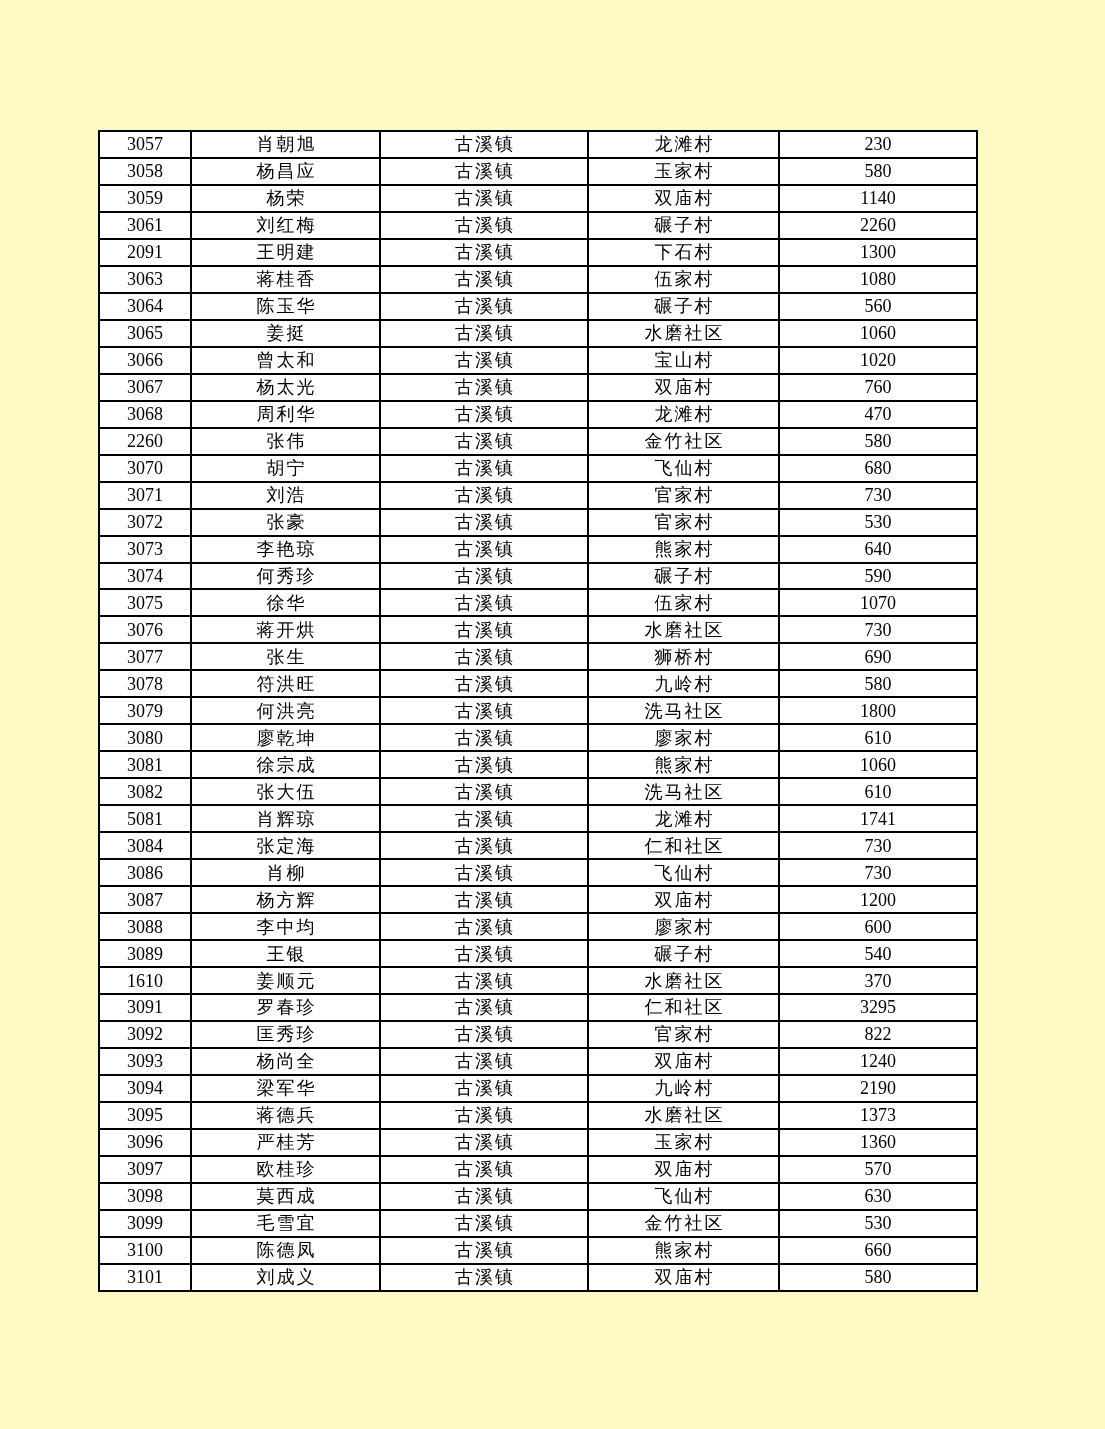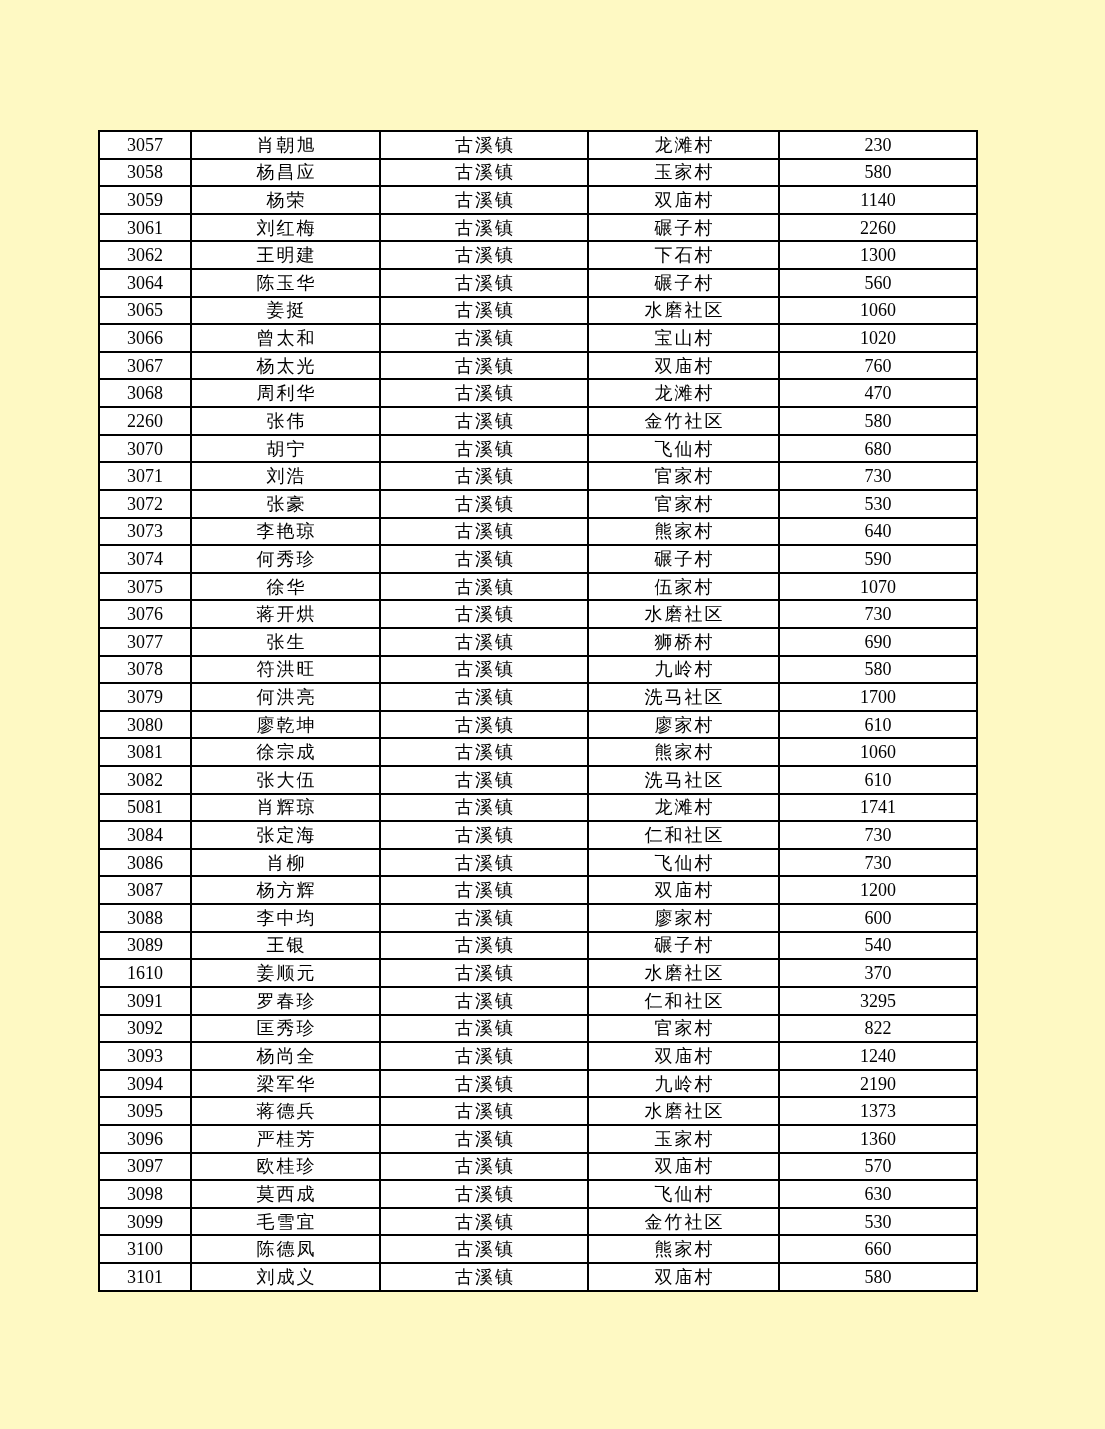--- a/index.html
+++ b/index.html
@@ -91,27 +91,34 @@
     <td class="num">1140</td>
   </tr>
           <tr>
     <td class="num">3061</td>
     <td class="cjk">刘红梅</td>
     <td class="cjk">古溪镇</td>
     <td class="cjk">碾子村</td>
     <td class="num">2260</td>
   </tr>
           <tr>
-    <td class="num">3062</td>
+    <td class="num">2091</td>
     <td class="cjk">王明建</td>
     <td class="cjk">古溪镇</td>
     <td class="cjk">下石村</td>
     <td class="num">1300</td>
   </tr>
           <tr>
+    <td class="num">3063</td>
+    <td class="cjk">蒋桂香</td>
+    <td class="cjk">古溪镇</td>
+    <td class="cjk">伍家村</td>
+    <td class="num">1080</td>
+  </tr>
+          <tr>
     <td class="num">3064</td>
     <td class="cjk">陈玉华</td>
     <td class="cjk">古溪镇</td>
     <td class="cjk">碾子村</td>
     <td class="num">560</td>
   </tr>
           <tr>
     <td class="num">3065</td>
     <td class="cjk">姜挺</td>
     <td class="cjk">古溪镇</td>
@@ -207,21 +214,21 @@
     <td class="cjk">符洪旺</td>
     <td class="cjk">古溪镇</td>
     <td class="cjk">九岭村</td>
     <td class="num">580</td>
   </tr>
           <tr>
     <td class="num">3079</td>
     <td class="cjk">何洪亮</td>
     <td class="cjk">古溪镇</td>
     <td class="cjk">洗马社区</td>
-    <td class="num">1700</td>
+    <td class="num">1800</td>
   </tr>
           <tr>
     <td class="num">3080</td>
     <td class="cjk">廖乾坤</td>
     <td class="cjk">古溪镇</td>
     <td class="cjk">廖家村</td>
     <td class="num">610</td>
   </tr>
           <tr>
     <td class="num">3081</td>

